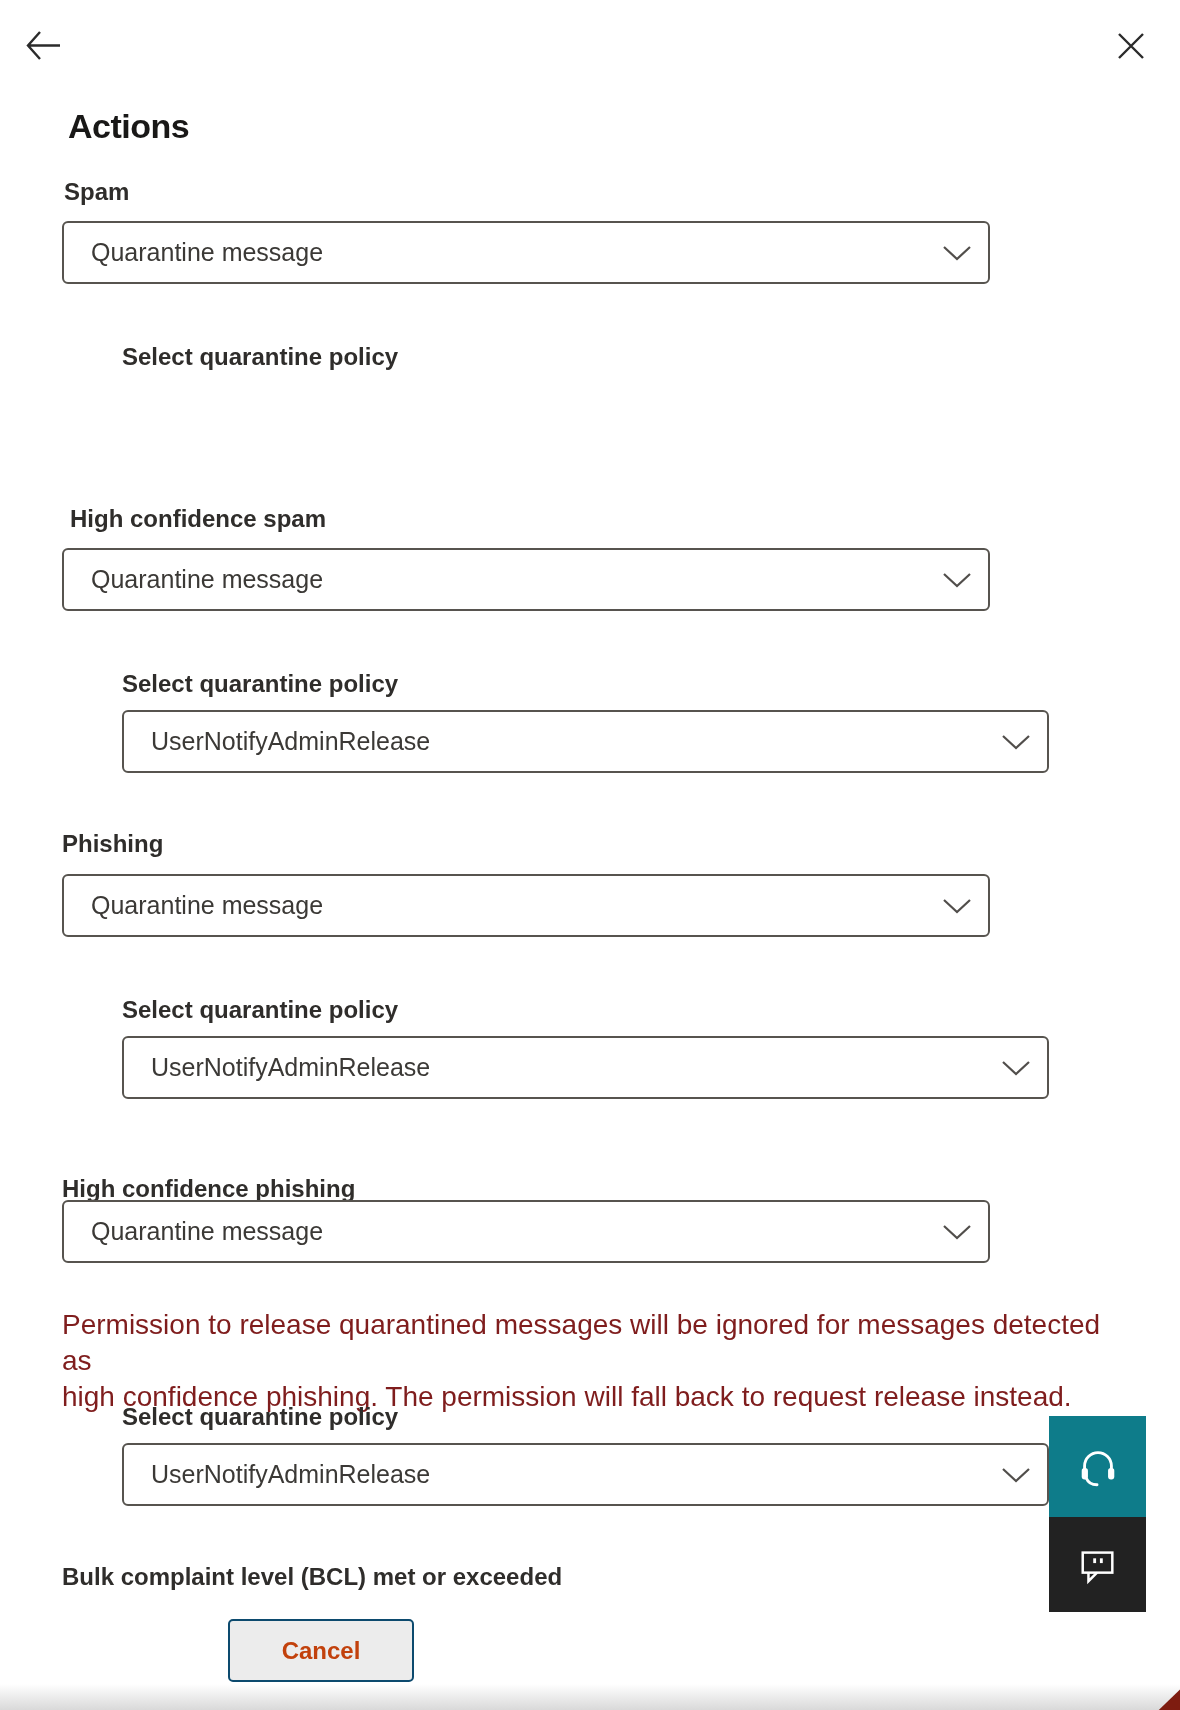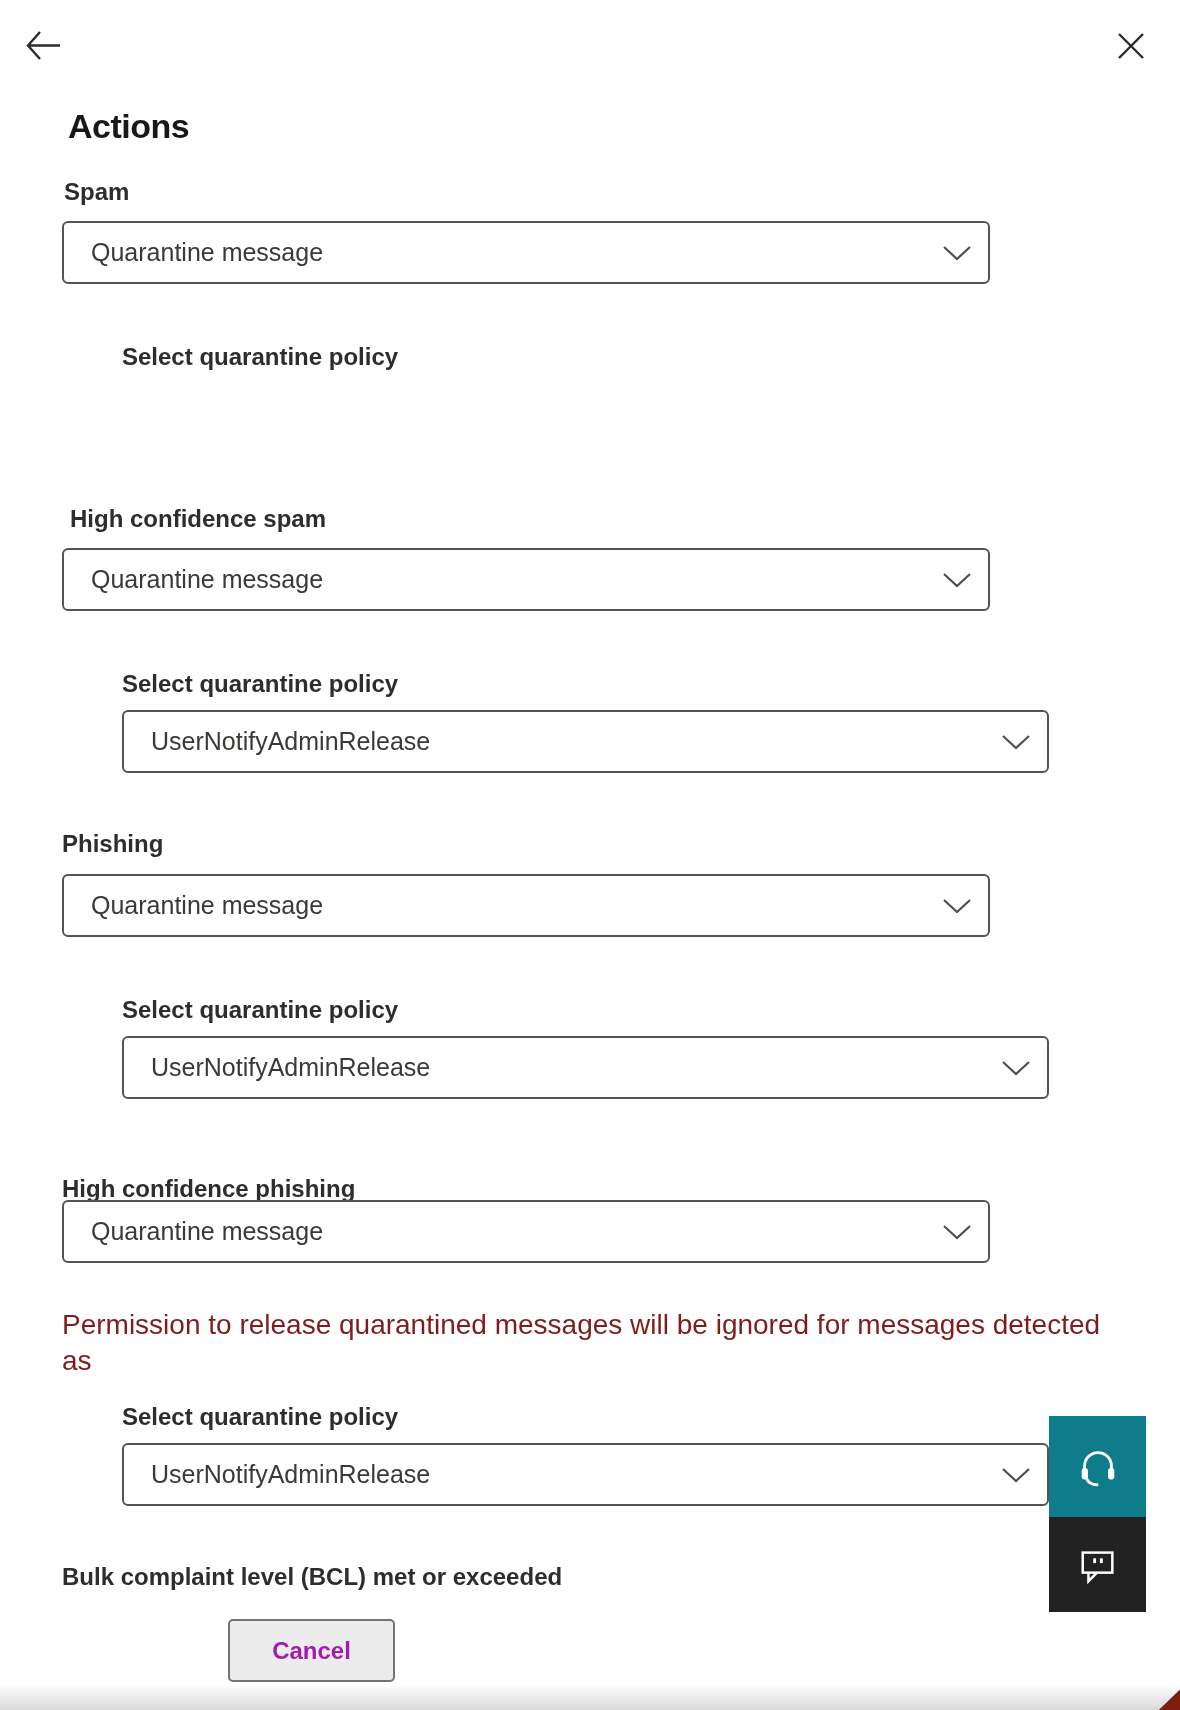--- a/index.html
+++ b/index.html
@@ -29,21 +29,21 @@
   .bulk-clip{
     position:absolute;left:62px;top:1562px;width:900px;height:33px;overflow:hidden;
   }
   .bulk-clip span{font-size:24px;line-height:30px;font-weight:600;color:#2f2d2b;white-space:nowrap;}
   .btn{
     position:absolute;top:1619px;height:63px;box-sizing:border-box;border-radius:5px;
     display:flex;align-items:center;justify-content:center;
     font-family:"Liberation Sans", sans-serif;font-size:24px;font-weight:600;cursor:pointer;
   }
   .btn-save{left:44px;width:159px;background:#0d71c9;border:none;color:#ffffff;}
-  .btn-cancel{left:228px;width:167px;background:#ececec;border:2px solid #737373;color:#a21caf;}
+  .btn-cancel{left:228px;width:186px;background:#ececec;border:2px solid #0c4a6e;color:#c2410c;}
   .side-widget{
     position:absolute;left:1049px;width:97px;border:none;padding:0;cursor:pointer;
     display:flex;align-items:center;justify-content:center;
   }
   .side-support{top:1416px;height:101px;background:#0e7c8a;}
   .side-feedback{top:1517px;height:95px;background:#222222;}
   .bottom-fade{
     position:absolute;left:0;top:1684px;width:1180px;height:26px;
     background:linear-gradient(to bottom, rgba(255,255,255,0), #d9d9d9);
   }
@@ -112,20 +112,21 @@
   <div class="field-label" style="left:62px;top:1134px;margin-top:40px;">High confidence phishing</div>
   <div class="dd" style="left:62px;top:1200px;width:928px;">
     <span class="dd-text">Quarantine message</span>
     <svg class="chev" width="30" height="16" viewBox="0 0 30 16">
       <path d="M2 2 L15 14 L28 2" fill="none" stroke="#514e4b" stroke-width="2.2"></path>
     </svg>
   </div>
 
   <div class="note">
     <div>Permission to release quarantined messages will be ignored for messages detected as</div>
+    <div>high confidence phishing. The permission will fall back to request release instead.</div>
   </div>
 
   <div class="field-label" style="left:122px;top:1402px;">Select quarantine policy</div>
   <div class="dd" style="left:122px;top:1443px;width:927px;">
     <span class="dd-text">UserNotifyAdminRelease</span>
     <svg class="chev" width="30" height="16" viewBox="0 0 30 16">
       <path d="M2 2 L15 14 L28 2" fill="none" stroke="#514e4b" stroke-width="2.2"></path>
     </svg>
   </div>
 

